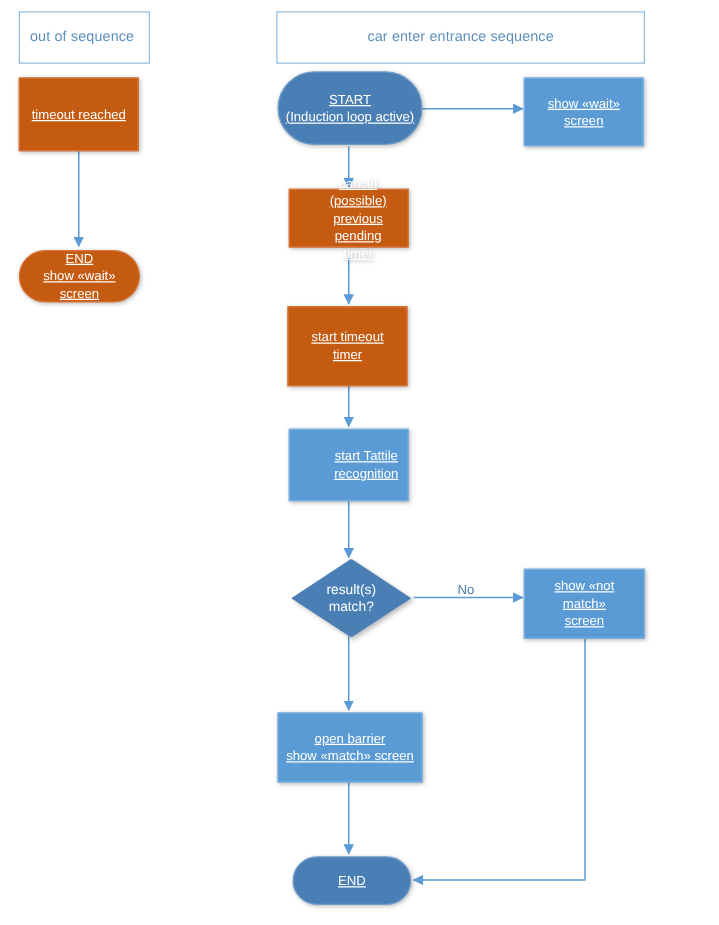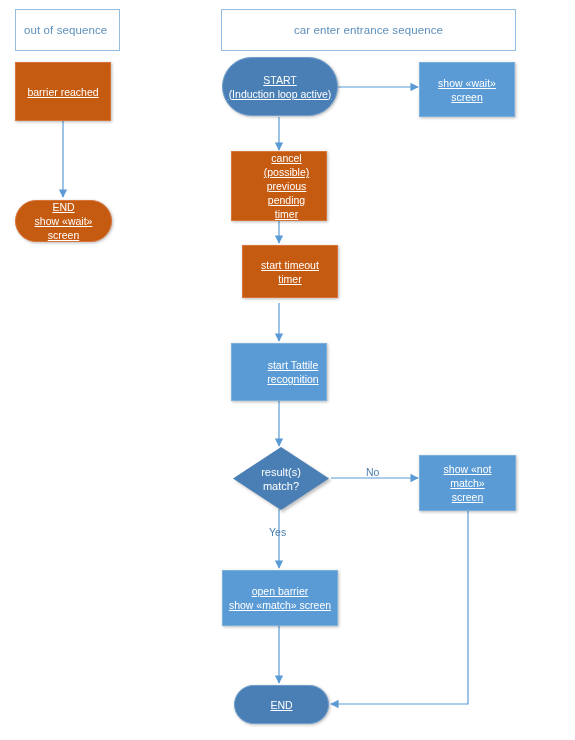--- a/index.html
+++ b/index.html
@@ -156,44 +156,44 @@
   </svg>
 
   <div class="lane-header" id="lane-left">
     <span>out of sequence</span>
   </div>
   <div class="lane-header" id="lane-right">
     <span>car enter entrance sequence</span>
   </div>
 
   <div class="node rect-orange" style="left:15px; top:62px; width:96px; height:59px;">
-    <span class="txt">barrier reached</span>
+    <span class="txt">timeout reached</span>
   </div>
 
   <div class="node pill-orange" style="left:15px; top:200px; width:97px; height:42px;">
     <span class="txt">END
 show «wait» screen</span>
   </div>
 
   <div class="node pill-blue" style="left:222px; top:57px; width:116px; height:59px;">
     <span class="txt">START
 (Induction loop active)</span>
   </div>
 
   <div class="node rect-blue" style="left:419px; top:62px; width:96px; height:55px;">
     <span class="txt">show «wait» screen</span>
   </div>
 
-  <div class="node rect-orange" style="left:231px; top:151px; width:96px; height:70px;padding-left:20px;">
+  <div class="node rect-orange" style="left:231px; top:151px; width:96px; height:47px;padding-left:20px;">
     <span class="txt">cancel (possible)
 previous pending
 timer</span>
   </div>
 
-  <div class="node rect-orange" style="left:242px; top:245px; width:96px; height:53px;">
+  <div class="node rect-orange" style="left:230px; top:245px; width:96px; height:64px;">
     <span class="txt">start timeout
 timer</span>
   </div>
 
   <div class="node rect-blue" style="left:231px; top:343px; width:96px; height:58px;padding-left:33px;">
     <span class="txt">start Tattile
 recognition</span>
   </div>
 
   <div class="diamond-wrap" style="left:233px; top:447px; width:96px; height:63px;">
@@ -210,15 +210,15 @@
   <div class="node rect-blue" style="left:222px; top:570px; width:116px; height:56px;">
     <span class="txt">open barrier
 show «match» screen</span>
   </div>
 
   <div class="node pill-blue" style="left:234px; top:685px; width:95px; height:39px;">
     <span class="txt">END</span>
   </div>
 
   <div class="edge-label" style="left:366px; top:466px;">No</div>
-  <div class="edge-label" style="left:269px; top:526px;">Yes</div>
+  <div class="edge-label" style="left:269px; top:496px;">Yes</div>
 
 </div>
 
 </body></html>

